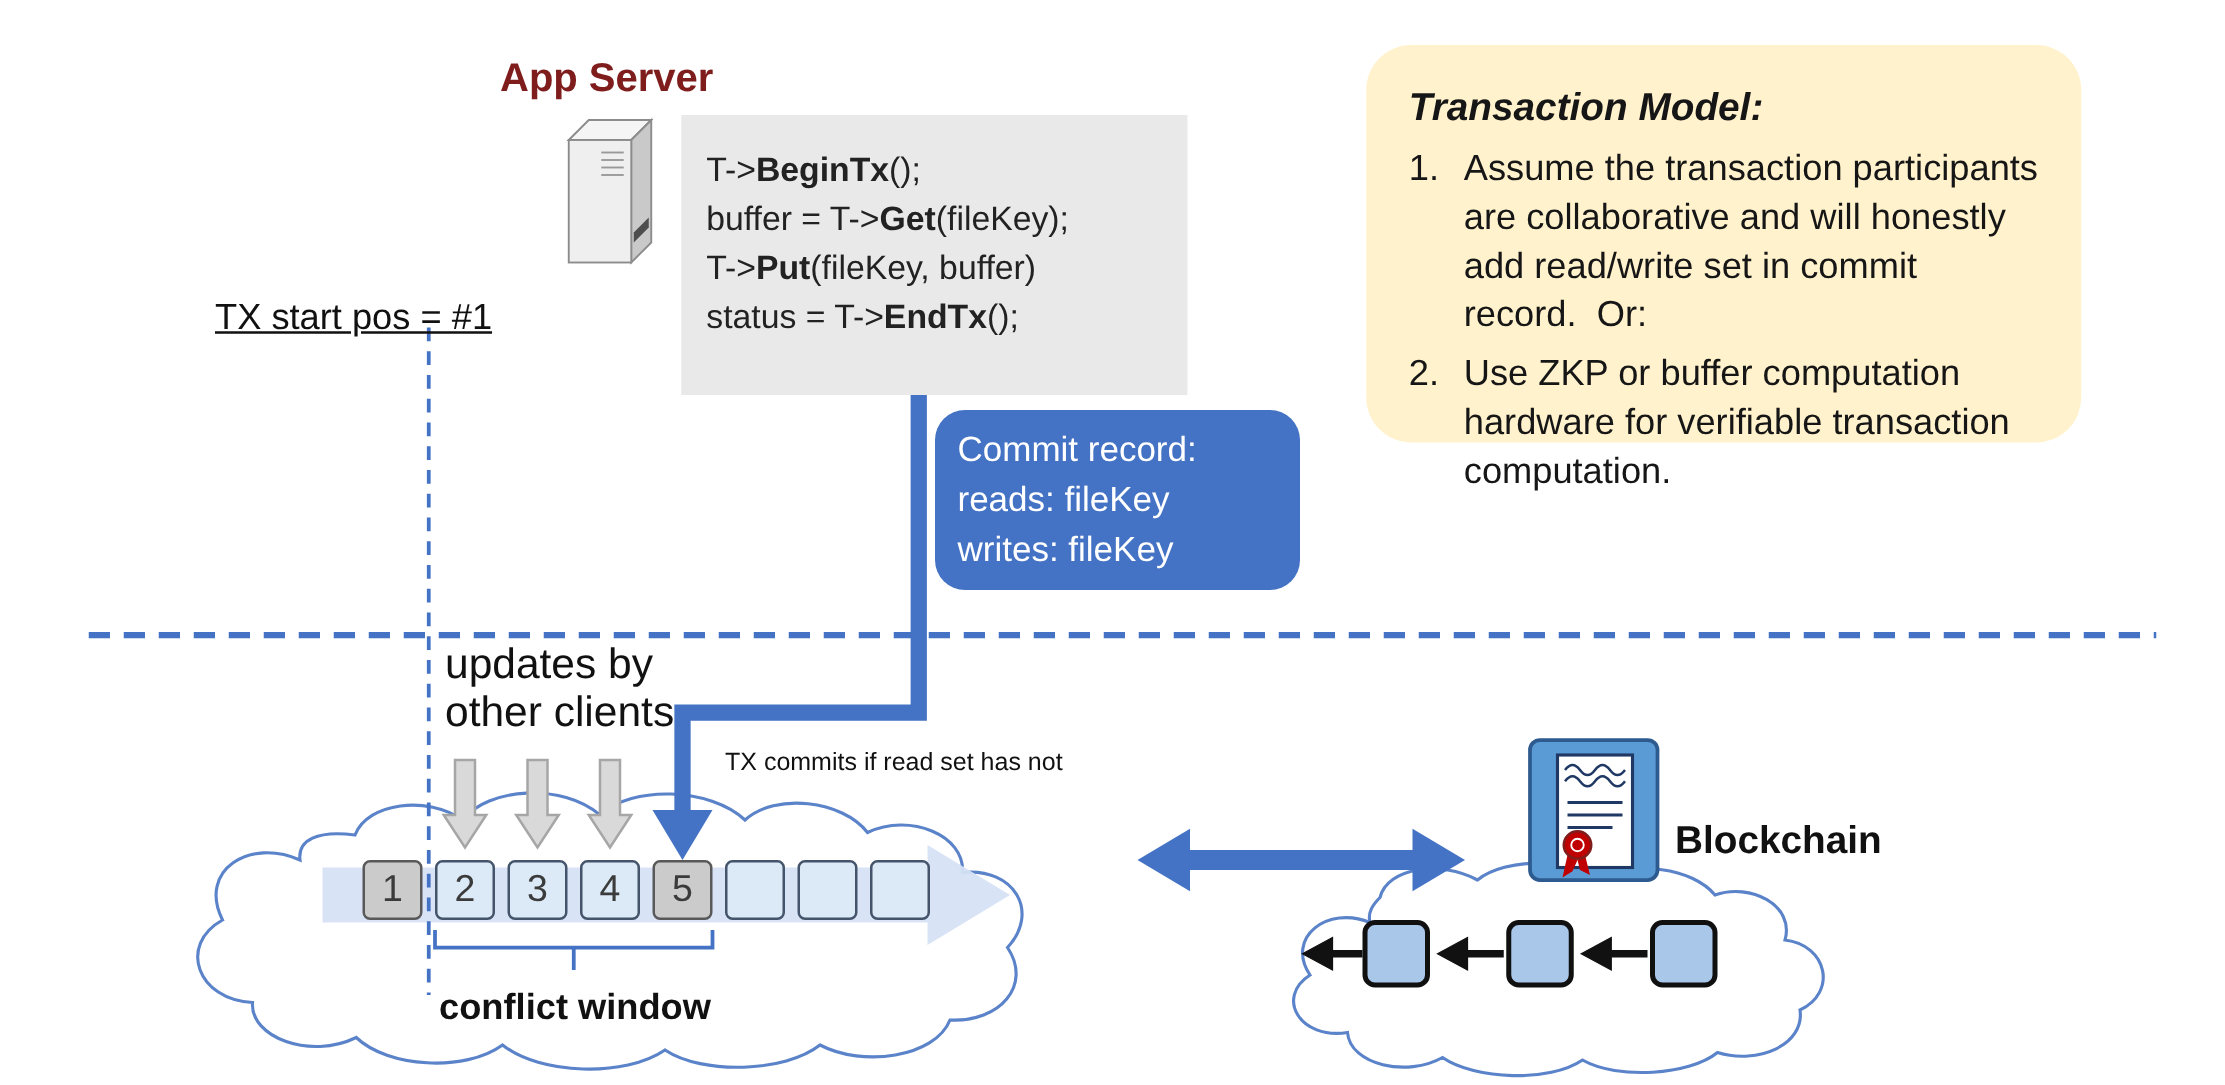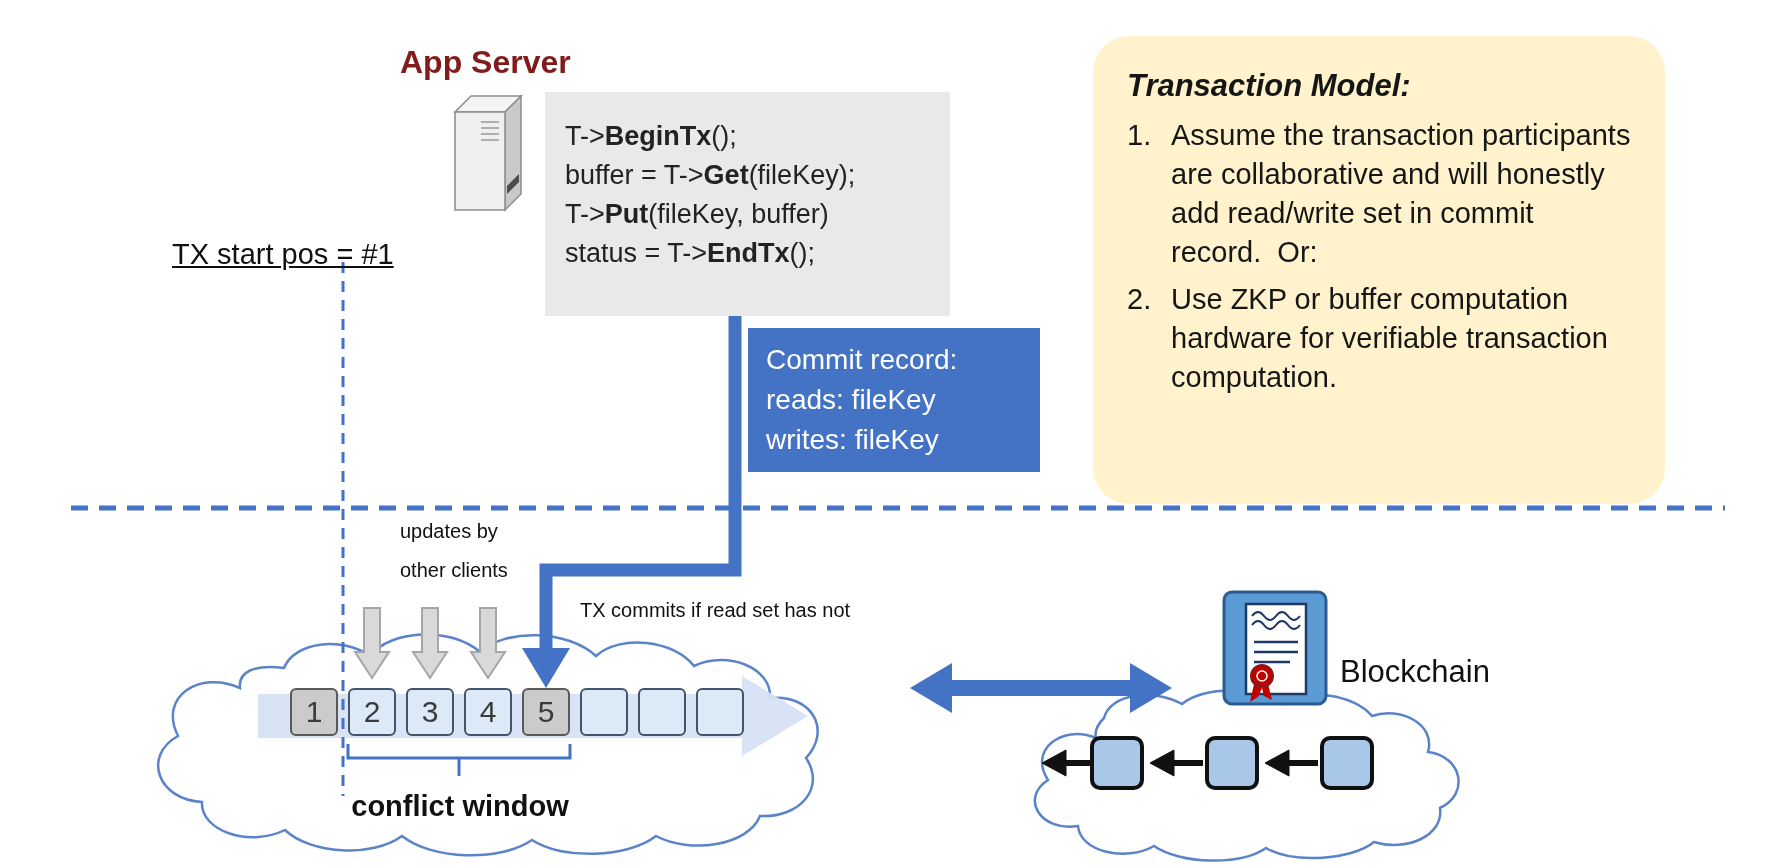--- a/index.html
+++ b/index.html
@@ -15,47 +15,47 @@
   .code-box{
     left:545px;top:92px;width:405px;height:224px;background:#e9e9e9;
     padding:25px 20px;box-sizing:border-box;font-size:27px;line-height:39px;color:#222;
   }
   .code-line b{font-weight:bold;}
 
   .tx-start-label{left:172px;top:238px;font-size:29px;color:#111;text-decoration:underline;}
 
   .commit-box{
     left:748px;top:328px;width:292px;background:#4472c4;color:#ffffff;
-    padding:12px 18px;box-sizing:border-box;font-size:28px;line-height:40px;
+    padding:12px 18px;box-sizing:border-box;font-size:28px;line-height:40px;border-radius:24px;
   }
 
   .model-box{
-    left:1093px;top:36px;width:572px;height:468px;background:#fff2cc;
+    left:1093px;top:36px;width:572px;height:318px;background:#fff2cc;
     border-radius:36px;padding:32px 34px;box-sizing:border-box;color:#161616;
   }
   .model-title{font-size:31px;font-weight:bold;font-style:italic;margin-bottom:12px;}
   .model-item{display:flex;font-size:29px;line-height:39px;margin-bottom:8px;}
   .model-num{width:44px;flex:none;}
   .model-text{flex:1;white-space:pre-wrap;}
 
-  .updates-label{left:356px;top:512px;font-size:20px;line-height:39px;color:#111;margin-left:44px;}
+  .updates-label{left:356px;top:512px;font-size:34px;line-height:39px;color:#111;}
   .commits-label{left:580px;top:590px;font-size:20px;line-height:40px;color:#111;}
 
   .squares{left:290px;top:688px;display:flex;gap:10px;}
   .sq{
     width:48px;height:48px;border-radius:6px;box-sizing:border-box;
     display:flex;align-items:center;justify-content:center;
     font-size:30px;color:#3b3b3b;
   }
   .sq.blue{background:#dce9f7;border:2px solid #44546a;}
   .sq.gray{background:#cbcbcb;border:2px solid #595959;}
 
   .conflict-label{left:329px;top:790px;width:262px;text-align:center;font-size:29px;font-weight:bold;color:#111;}
 
-  .blockchain-label{left:1340px;top:654px;font-size:31px;font-weight:normal;color:#111;}
+  .blockchain-label{left:1340px;top:654px;font-size:31px;font-weight:bold;color:#111;}
 
   .chain-block{
     width:54px;height:54px;background:#a9c7e9;border:4px solid #101010;
     border-radius:10px;box-sizing:border-box;
   }
   .cb1{left:1090px;top:736px;}
   .cb2{left:1205px;top:736px;}
   .cb3{left:1320px;top:736px;}
 </style>
 </head>

